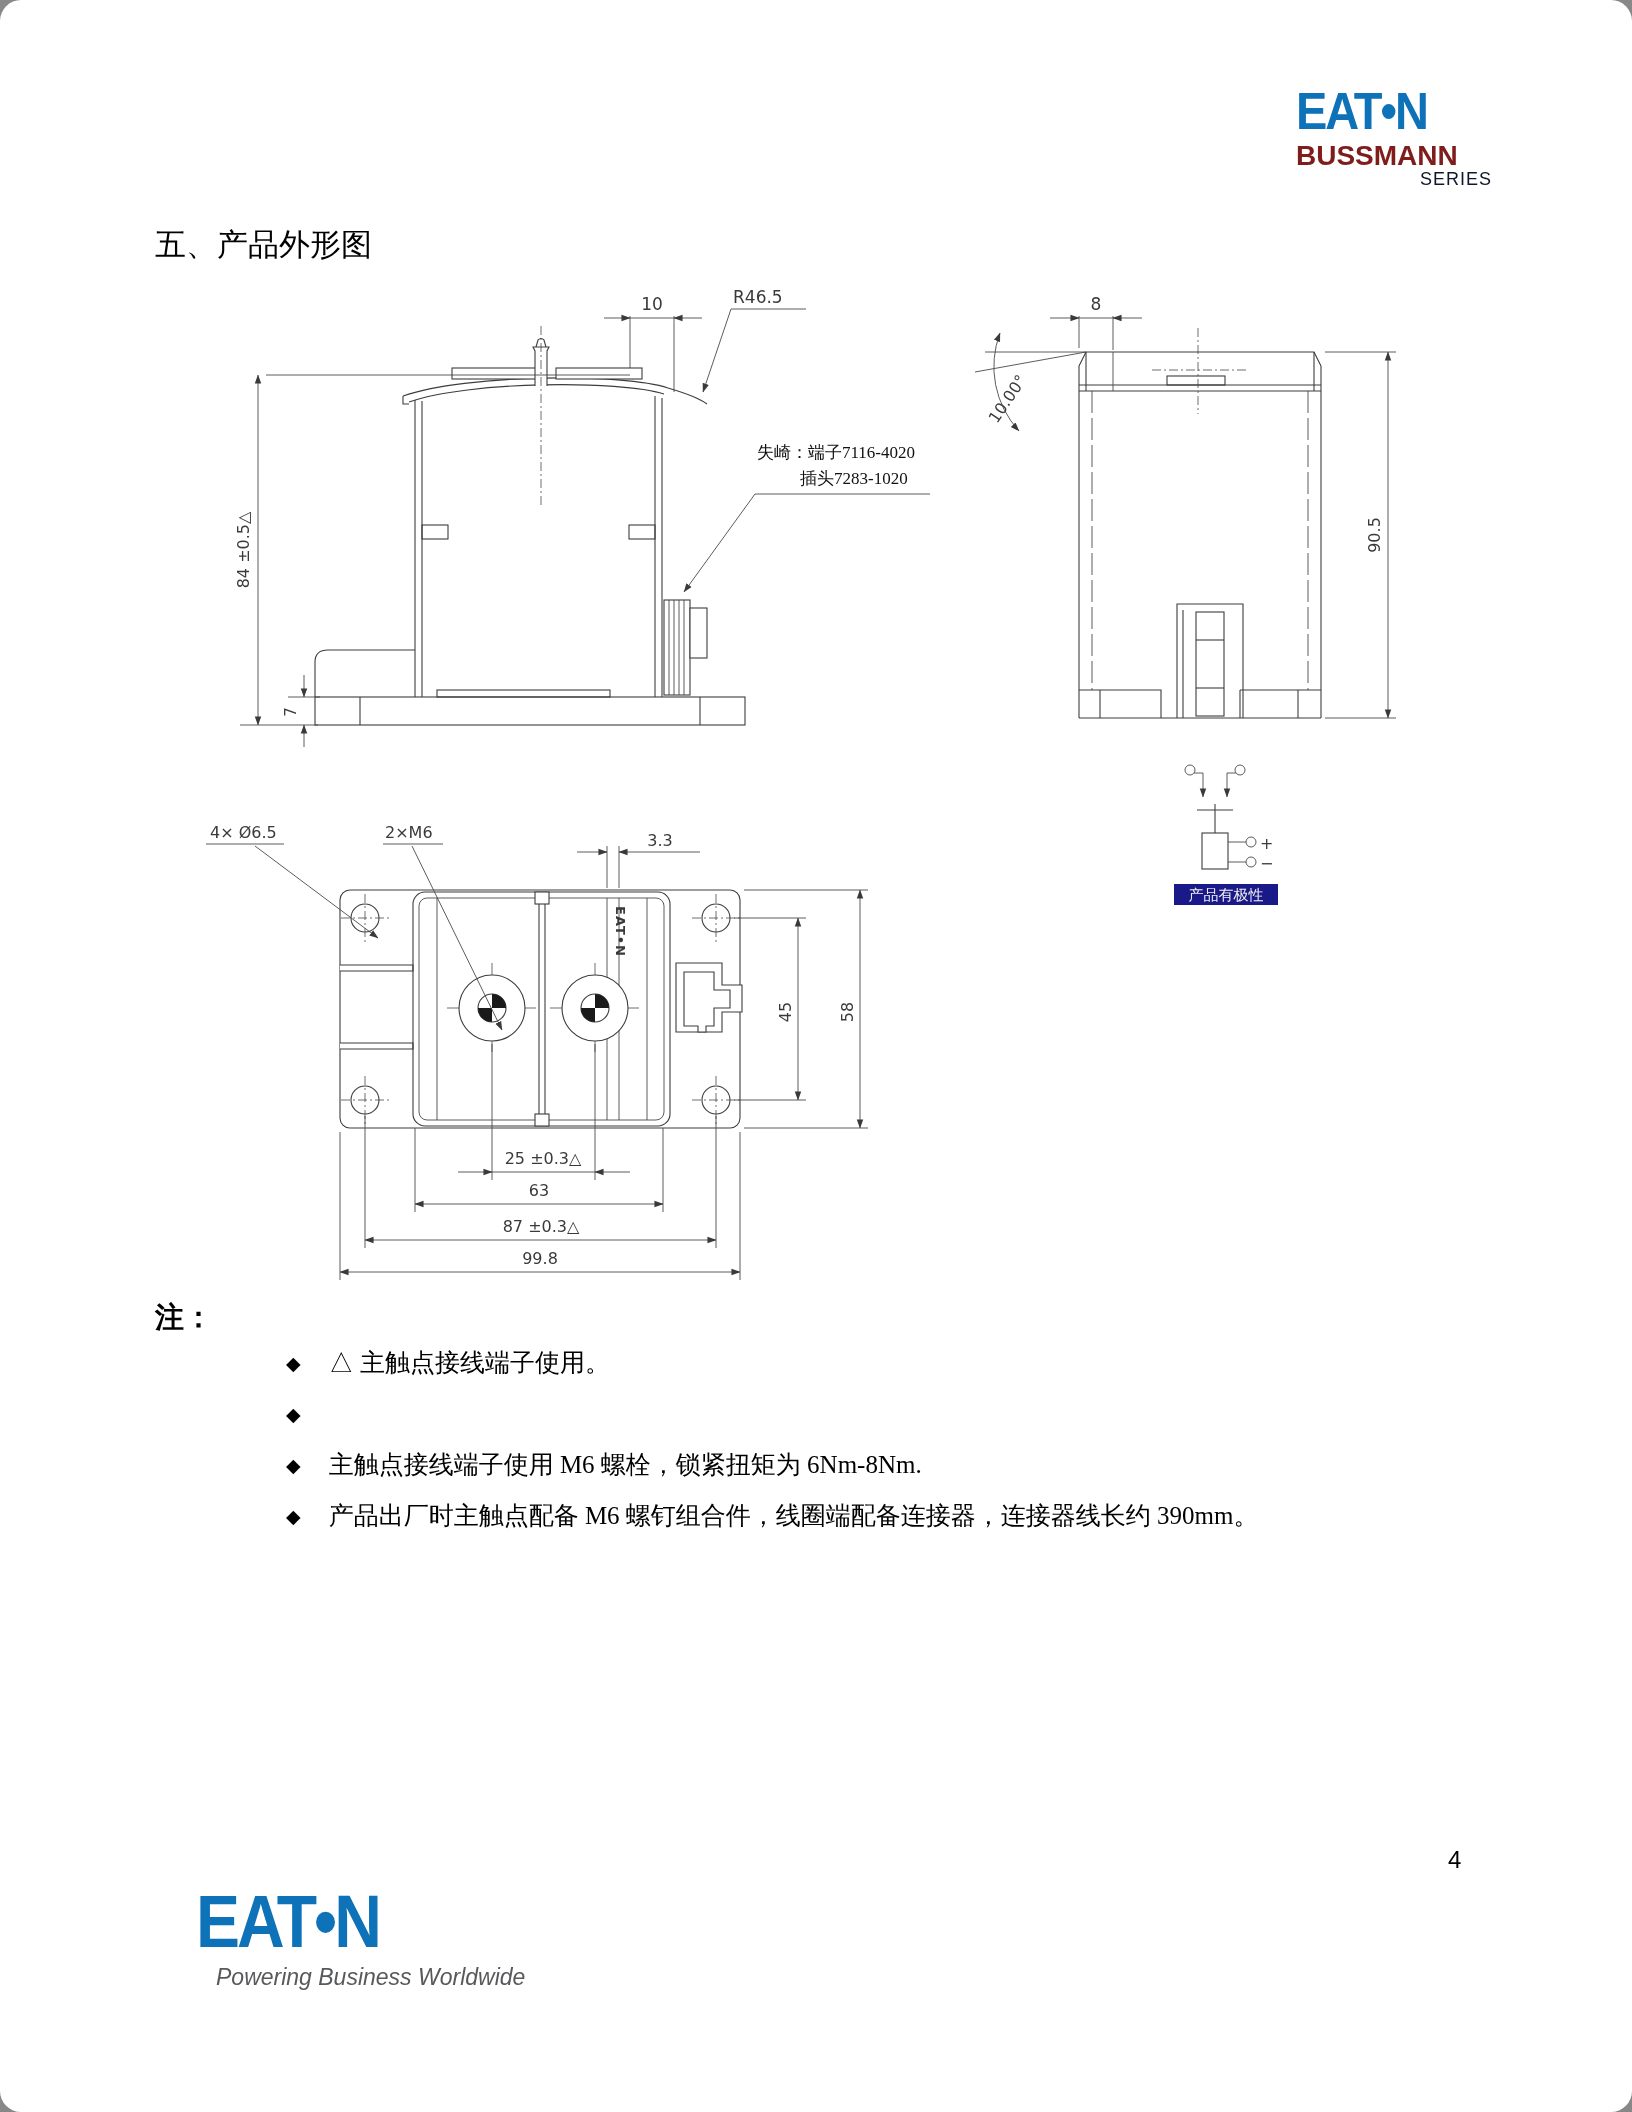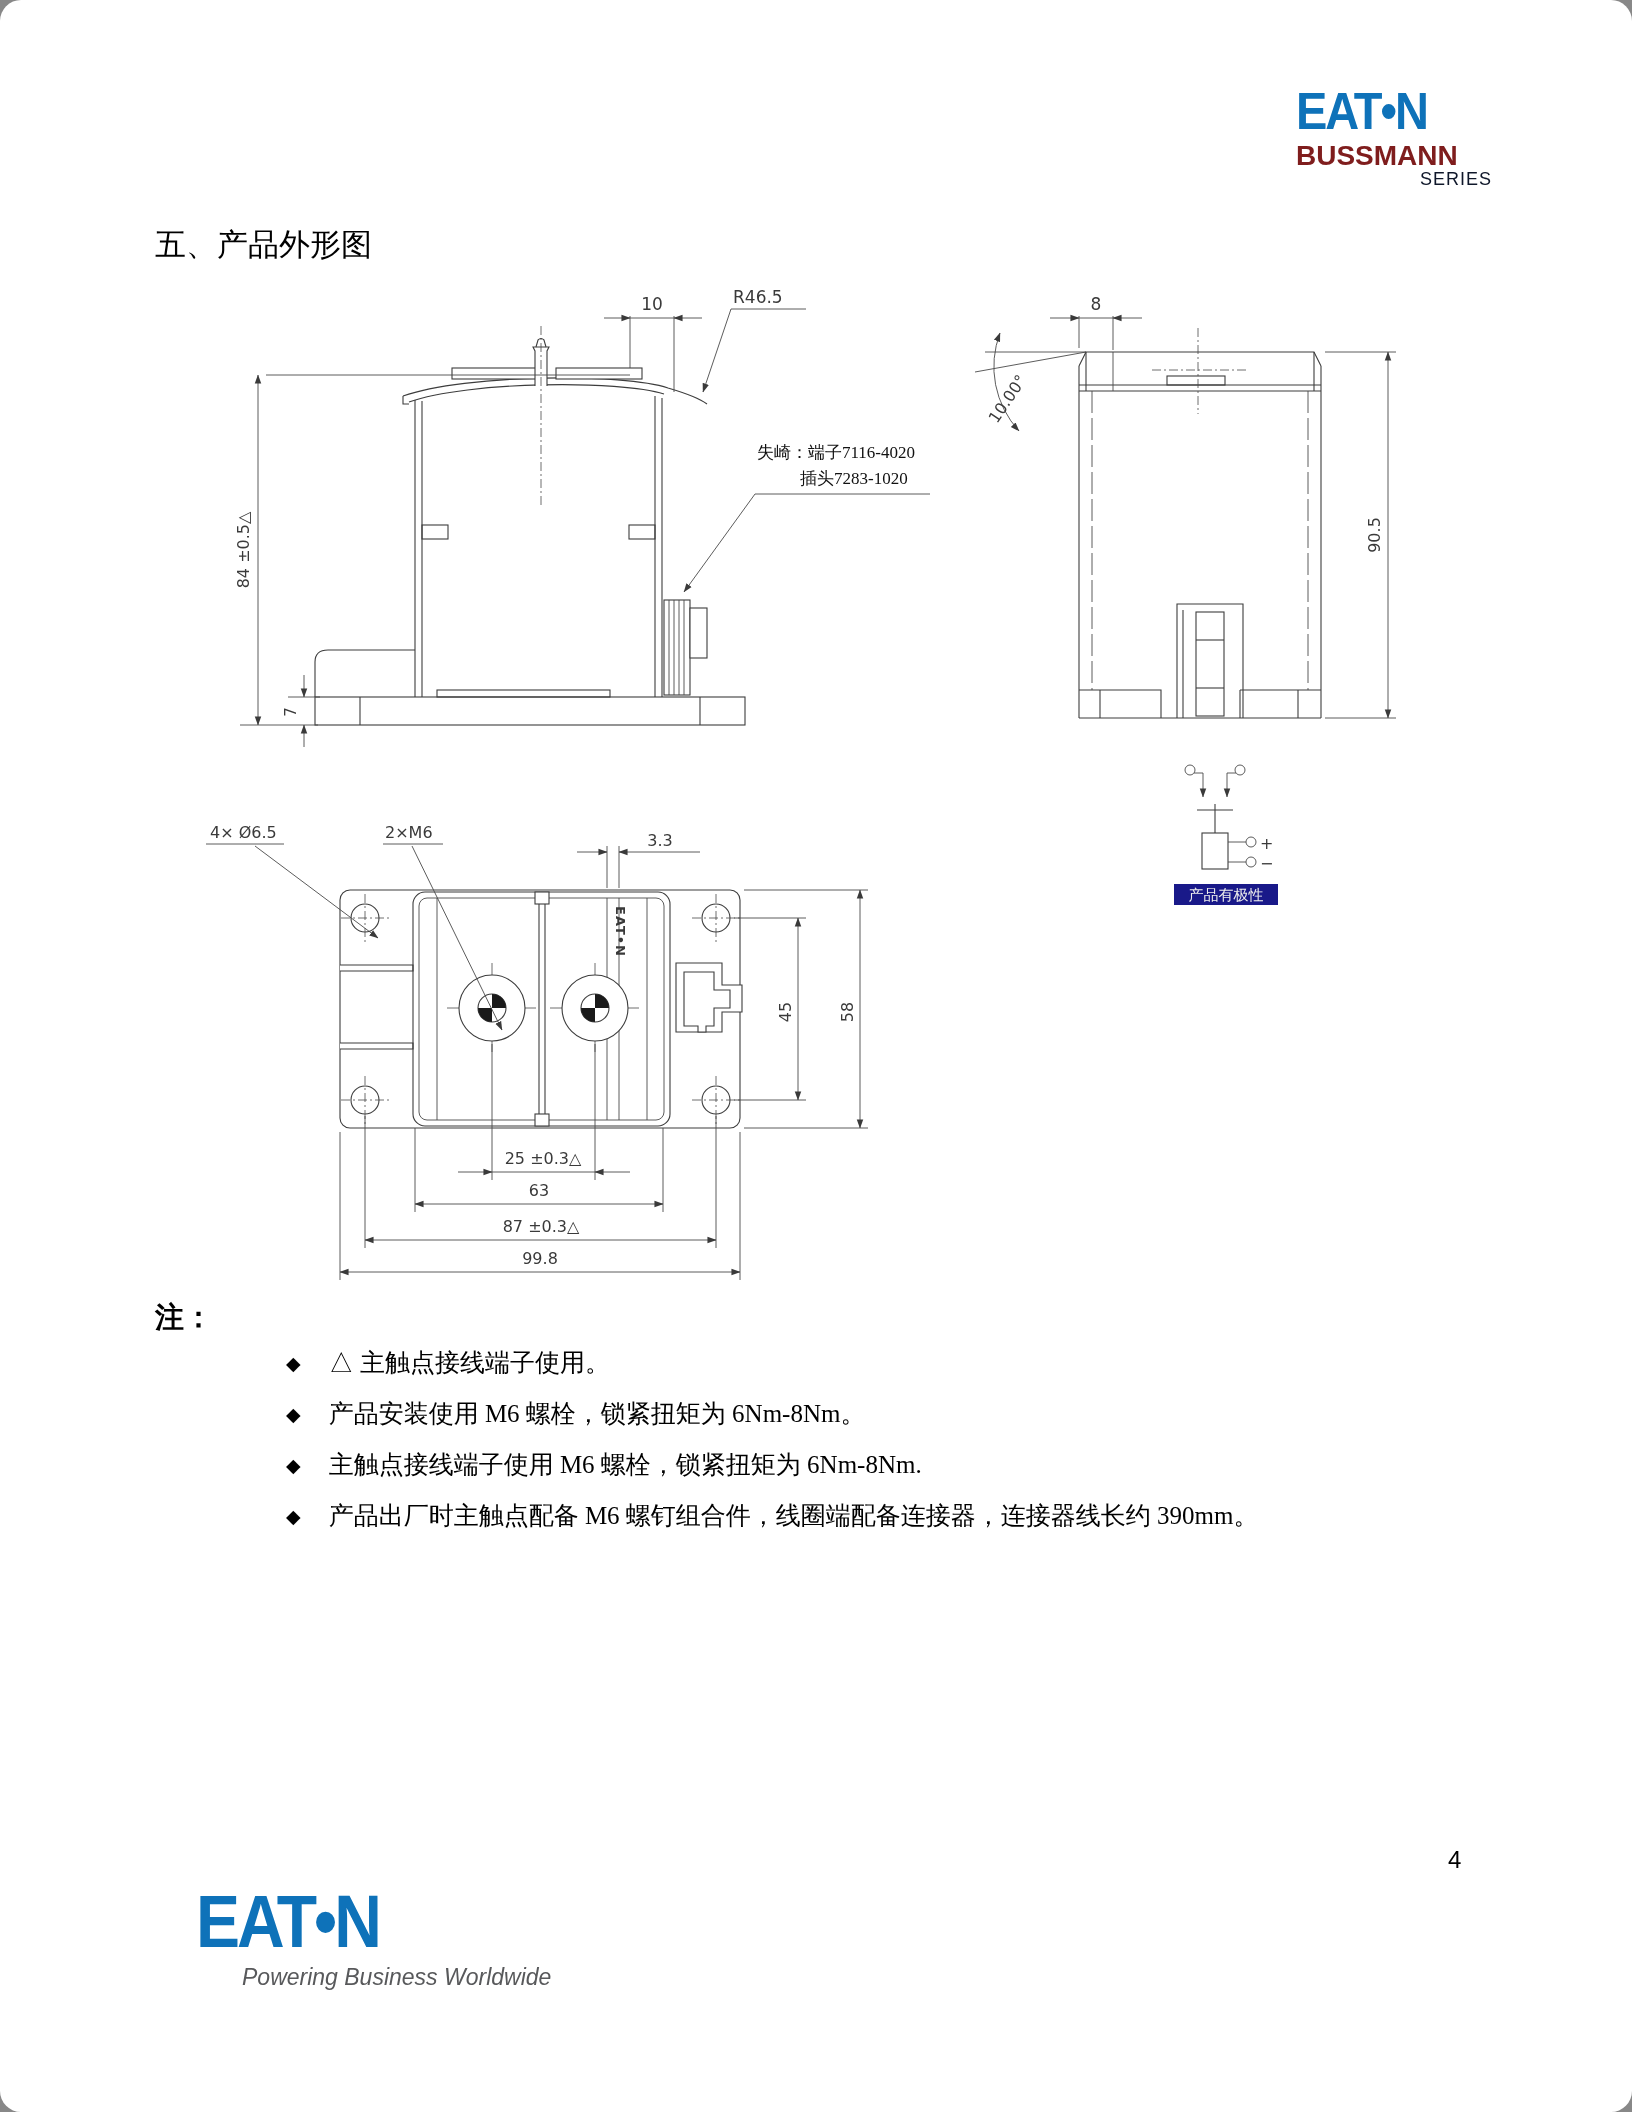--- a/index.html
+++ b/index.html
@@ -25,21 +25,21 @@
   .note-bullet{font-family:"DejaVu Sans",sans-serif;font-size:19px;line-height:30px;
                margin-right:28px;color:#000;}
   .note-text{line-height:30px;}
 
   
   .footer-logo{left:196px;top:1884px;}
   .footer-eaton{font-family:"Liberation Sans",sans-serif;font-weight:900;font-size:66px;
                 line-height:1;color:#0e72b9;letter-spacing:-3px;transform:scaleY(1.12);
                 transform-origin:left top;display:inline-block;}
   .footer-tagline{font-family:"Liberation Sans",sans-serif;font-style:italic;font-size:23px;
-                  color:#58595b;margin-top:14px;margin-left:46px;}
+                  color:#58595b;margin-top:14px;margin-left:20px;}
   .page-num{left:1448px;top:1846px;font-family:"Liberation Sans",sans-serif;font-size:24px;color:#000;}
 
   
   svg text{font-family:"DejaVu Sans",sans-serif;fill:#3a3a3a;}
   svg text.cjk{font-family:"Liberation Serif",serif;fill:#111;}
   .ln{stroke:#3d3d3d;stroke-width:1.1;fill:none;}
   .thin{stroke:#4a4a4a;stroke-width:0.9;fill:none;}
   .cl{stroke:#4a4a4a;stroke-width:0.8;fill:none;stroke-dasharray:14 4 3 4;}
   .cl2{stroke:#4a4a4a;stroke-width:0.8;fill:none;stroke-dasharray:9 3 2 3;}
   .ldash{stroke:#4a4a4a;stroke-width:0.9;fill:none;stroke-dasharray:22 5;}
@@ -306,21 +306,20 @@
   </svg>
 
   <div class="abs notes-head">注：</div>
   <div class="abs notes-list">
     <div class="note-row">
       <span class="note-bullet">◆</span>
       <span class="note-text">△ 主触点接线端子使用。</span>
     </div>
     <div class="note-row">
       <span class="note-bullet">◆</span>
-      <span class="note-text">产品安装使用 M6 螺栓，锁紧扭矩为 6Nm-8Nm。</span>
     </div>
     <div class="note-row">
       <span class="note-bullet">◆</span>
       <span class="note-text">主触点接线端子使用 M6 螺栓，锁紧扭矩为 6Nm-8Nm.</span>
     </div>
     <div class="note-row">
       <span class="note-bullet">◆</span>
       <span class="note-text">产品出厂时主触点配备 M6 螺钉组合件，线圈端配备连接器，连接器线长约 390mm。</span>
     </div>
   </div>

